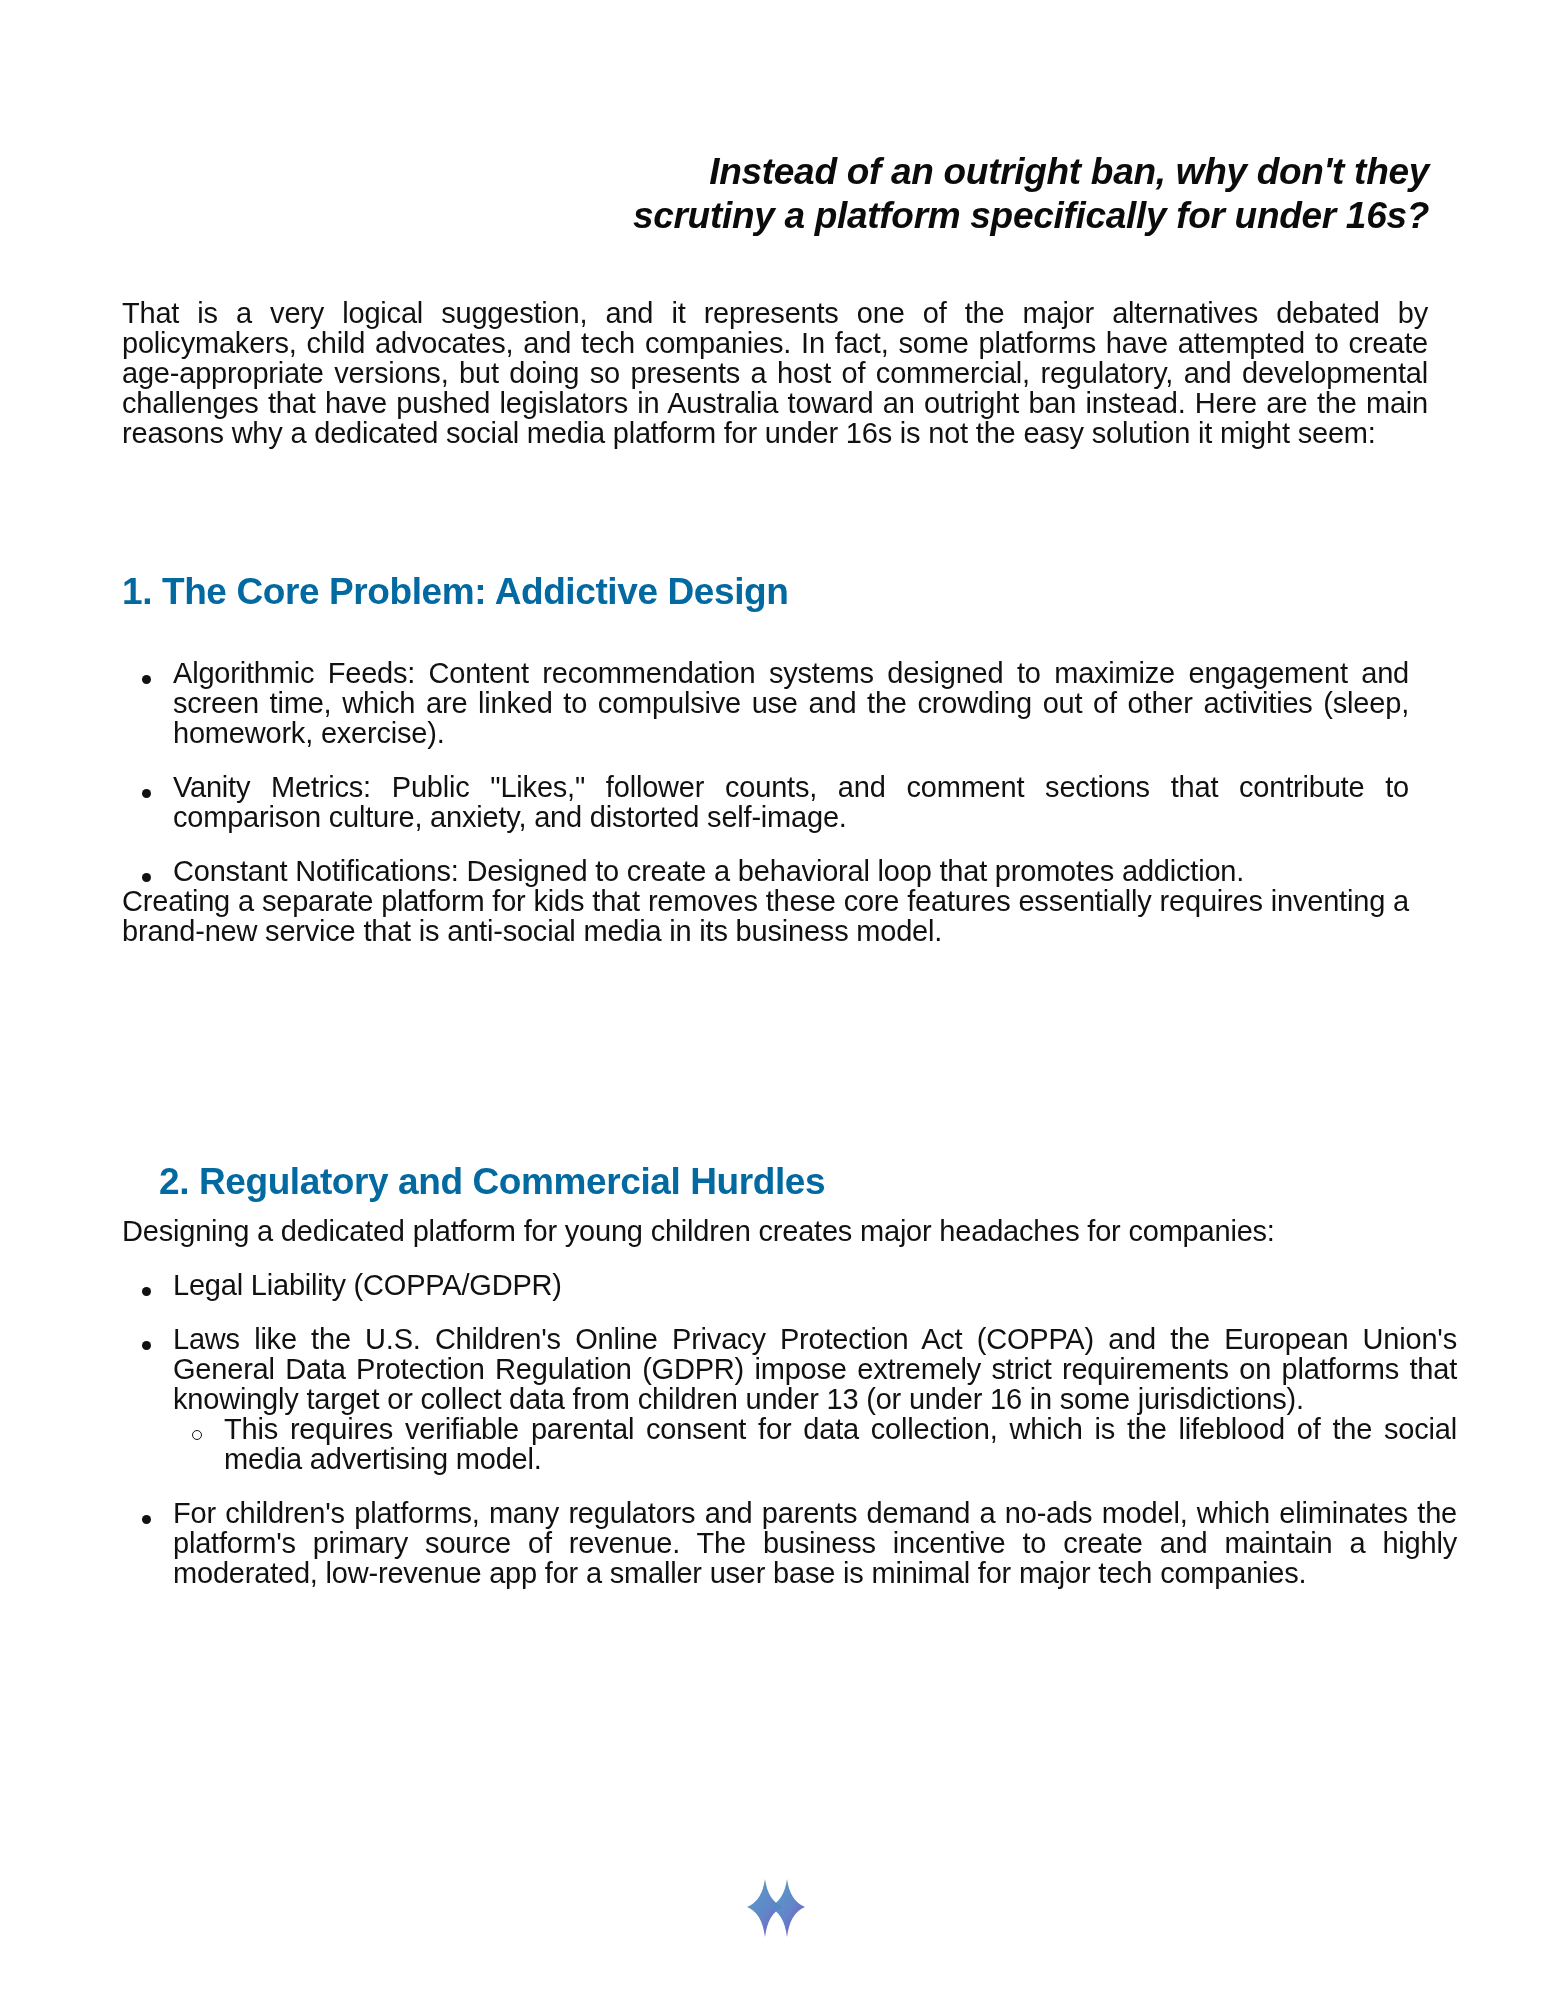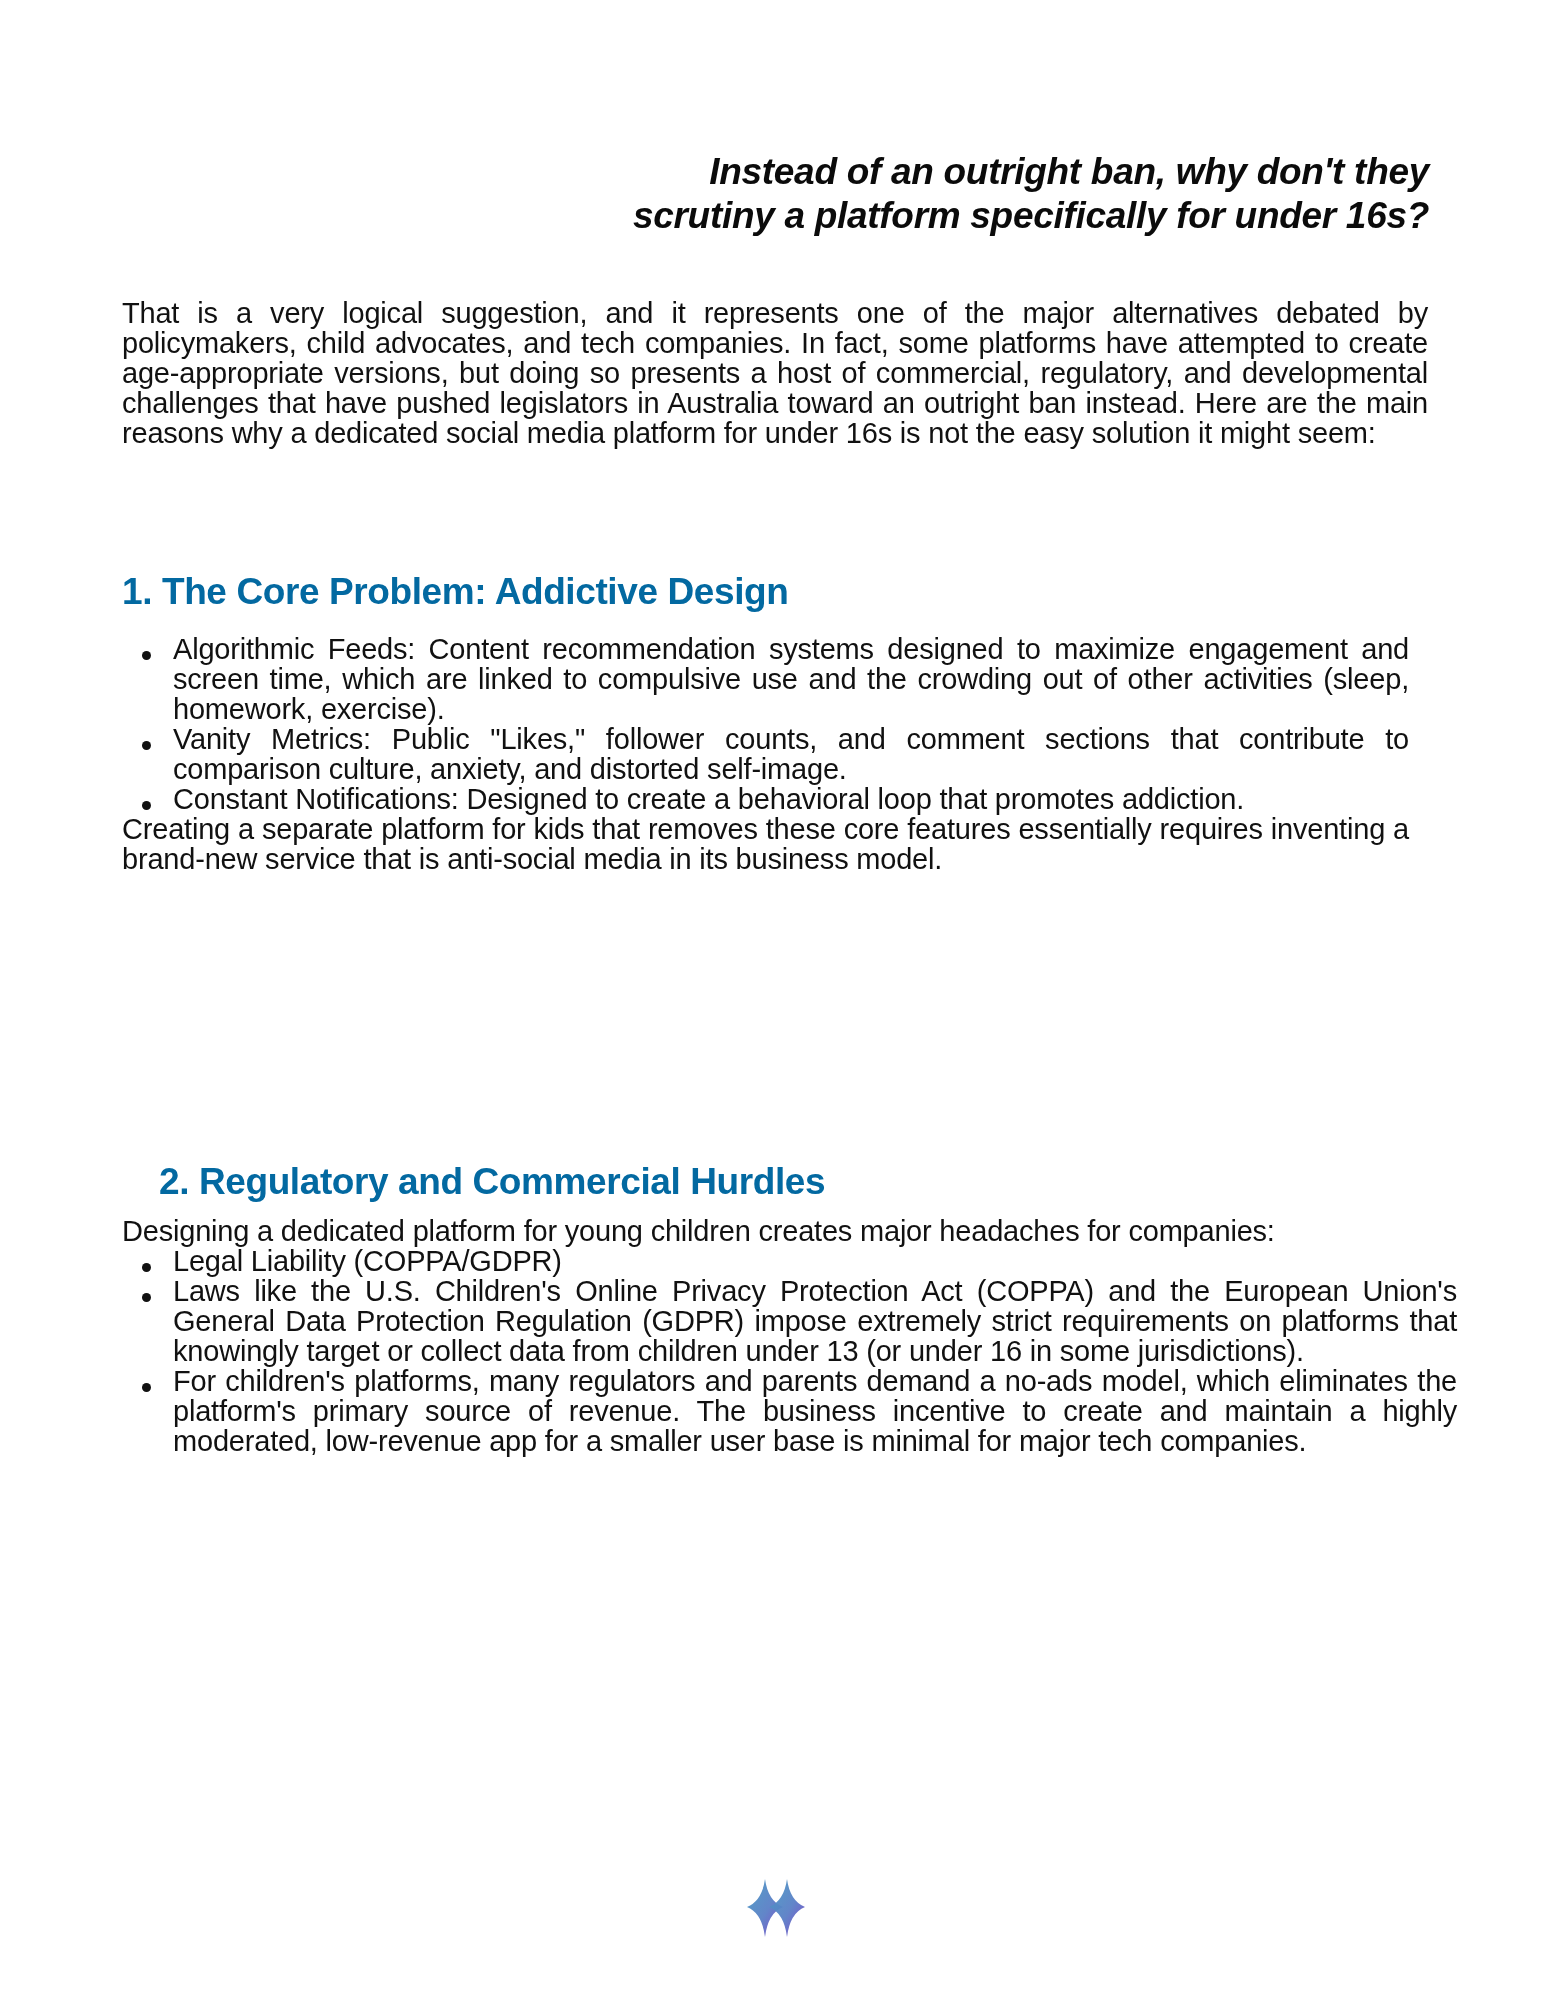--- a/index.html
+++ b/index.html
@@ -65,20 +65,21 @@
     .s2-heading { top: 1160px; margin-left: 37px; }
     .s2-body { top: 1216px; width: 1335px; }
     ul {
       margin: 0;
       padding: 0;
       list-style: none;
     }
     ul.l1 > li {
       position: relative;
       padding-left: 51px;
+      margin-top: 24px;
     }
     ul.l1 > li::before {
       content: "";
       position: absolute;
       left: 20px;
       top: 17px;
       width: 9px;
       height: 9px;
       border-radius: 50%;
       background: #111;
@@ -137,20 +138,21 @@
 
   <div class="block s2-body">
     <p class="last-line">Designing a dedicated platform for young children creates major headaches for companies:</p>
     <ul class="l1">
       <li class="last-line">Legal Liability (COPPA/GDPR)</li>
       <li class="last-line">
         <span>Laws like the U.S. Children's Online Privacy Protection Act (COPPA) and the European Union's General Data Protection Regulation (GDPR) impose extremely strict requirements on platforms that knowingly target or collect data from children under 13 (or under 16 in some jurisdictions).</span>
       </li>
     </ul>
     <ul class="l2">
+      <li class="last-line">This requires verifiable parental consent for data collection, which is the lifeblood of the social media advertising model.</li>
     </ul>
     <ul class="l1">
       <li class="last-line">For children's platforms, many regulators and parents demand a no-ads model, which eliminates the platform's primary source of revenue. The business incentive to create and maintain a highly moderated, low-revenue app for a smaller user base is minimal for major tech companies.</li>
     </ul>
   </div>
 
   <div class="footer-icon">
     <svg width="66" height="66" viewBox="0 0 66 66" xmlns="http://www.w3.org/2000/svg">
       <defs>
         <linearGradient id="sg" x1="0" y1="0" x2="1" y2="1">

